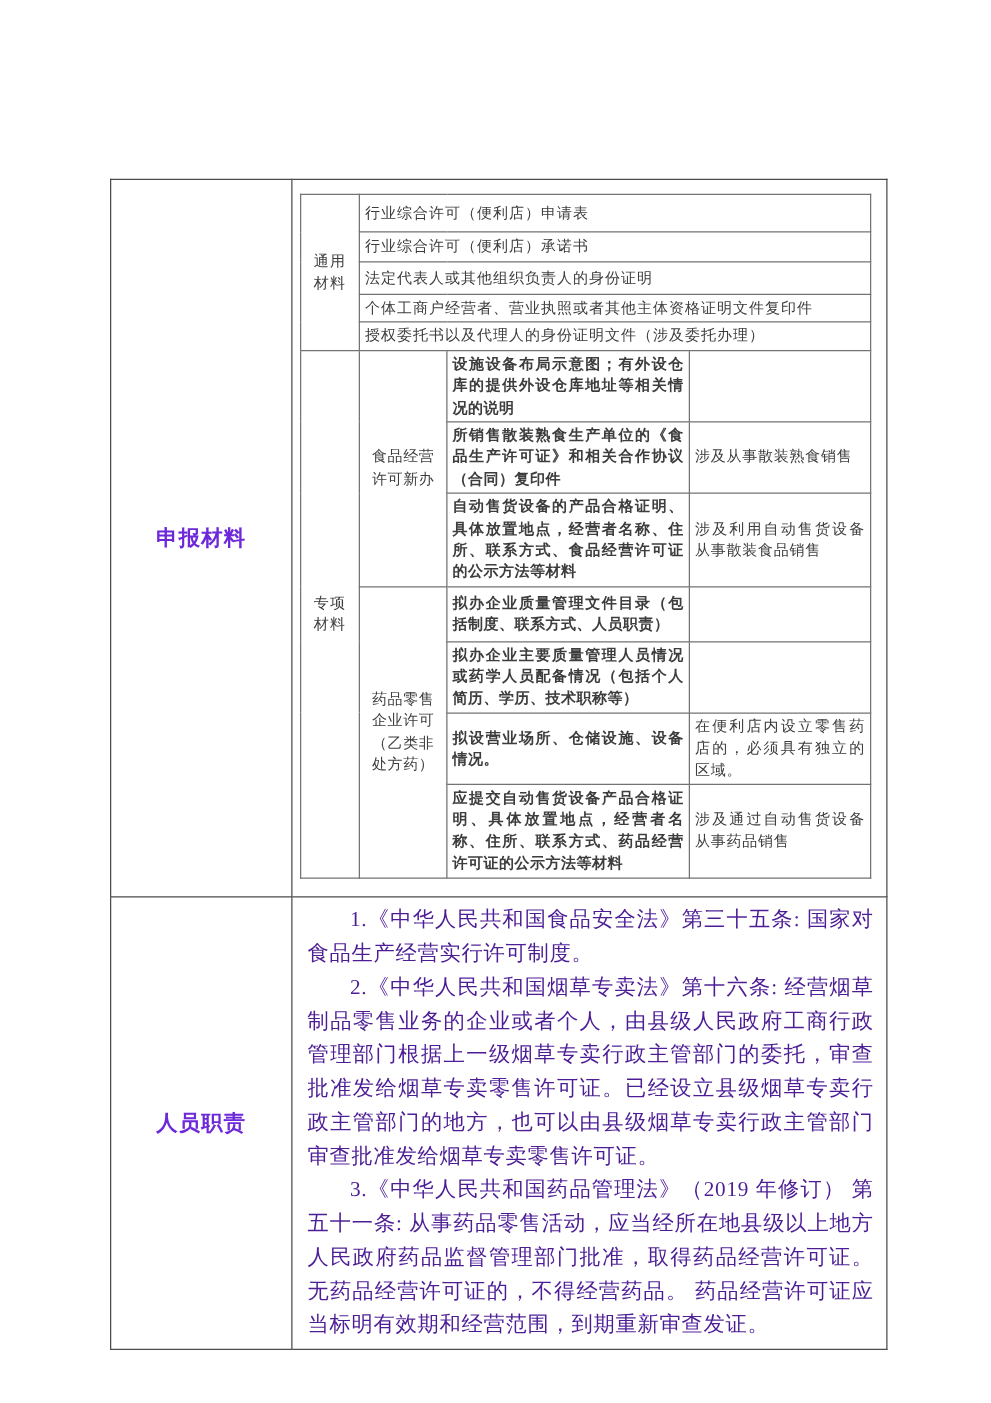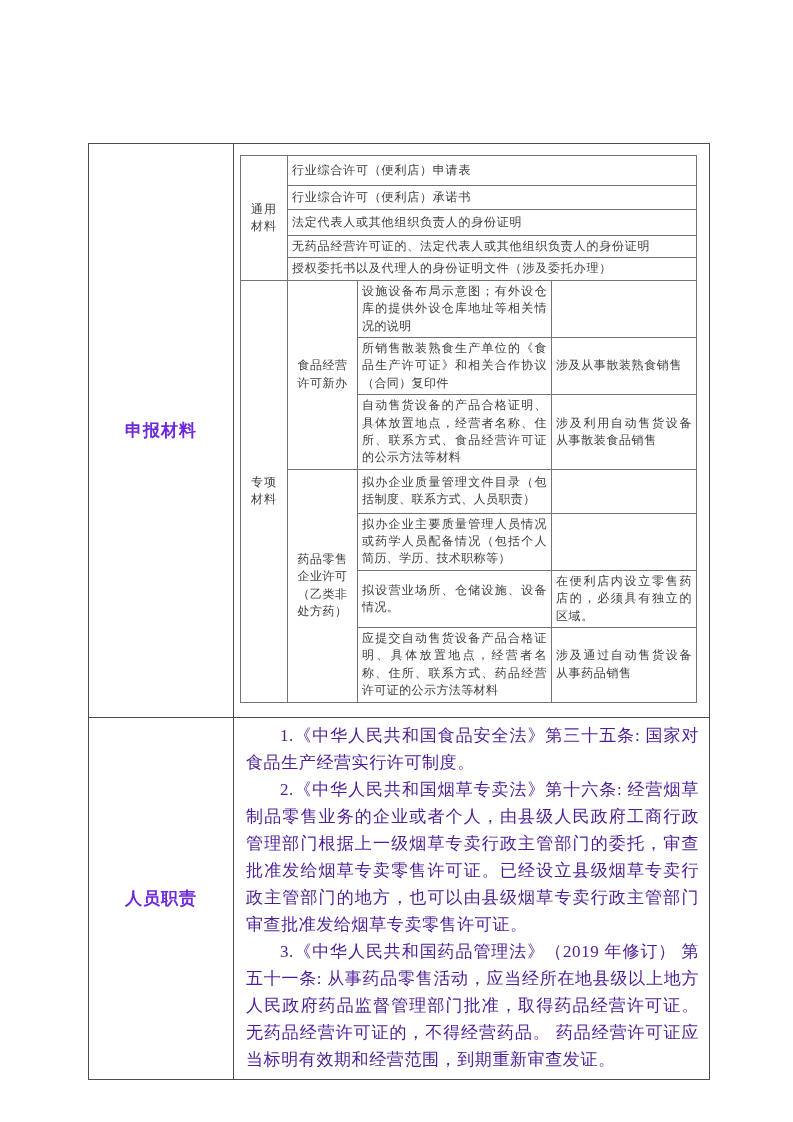--- a/index.html
+++ b/index.html
@@ -45,21 +45,21 @@
   }
   table.inner td {
     border: 1px solid #737373;
     vertical-align: middle;
     line-height: 1.45;
     padding: 2px 4px;
   }
   td.cat { text-align: center; letter-spacing: 1px; padding: 2px 2px; }
   td.lic { text-align: center; letter-spacing: 0.5px; padding: 2px 3px; }
   td.gen { text-align: left; padding: 2px 6px; letter-spacing: 0.8px; }
-  td.req { text-align: justify; text-justify: inter-character; letter-spacing: 0.4px; }
+  td.req { text-align: justify; text-justify: inter-character; letter-spacing: 0.4px; font-weight: bold; }
   td.cond { text-align: justify; text-justify: inter-character; letter-spacing: 0.6px; }
   td.loose { line-height: 2.3; }
   .basis-cell {
     vertical-align: top;
     padding: 4px 10px 6px 12px;
   }
   .basis-cell p {
     font-family: "Liberation Serif", serif;
     font-size: 17px;
     line-height: 27px;
@@ -107,21 +107,21 @@
                 <td class="cat" rowspan="5">通用材料</td>
                 <td class="gen" colspan="3">行业综合许可（便利店）申请表</td>
               </tr>
               <tr style="height:24px">
                 <td class="gen" colspan="3">行业综合许可（便利店）承诺书</td>
               </tr>
               <tr style="height:26px">
                 <td class="gen" colspan="3">法定代表人或其他组织负责人的身份证明</td>
               </tr>
               <tr style="height:18px">
-                <td class="gen" colspan="3">无药品经营许可证的、法定代表人或其他组织负责人的身份证明</td>
+                <td class="gen" colspan="3">个体工商户经营者、营业执照或者其他主体资格证明文件复印件</td>
               </tr>
               <tr style="height:18px">
                 <td class="gen" colspan="3">授权委托书以及代理人的身份证明文件（涉及委托办理）</td>
               </tr>
 
               <tr style="height:48px">
                 <td class="cat" rowspan="7">专项材料</td>
                 <td class="lic" rowspan="3">食品经营许可新办</td>
                 <td class="req">设施设备布局示意图；有外设仓库的提供外设仓库地址等相关情况的说明</td>
                 <td class="cond"></td>

